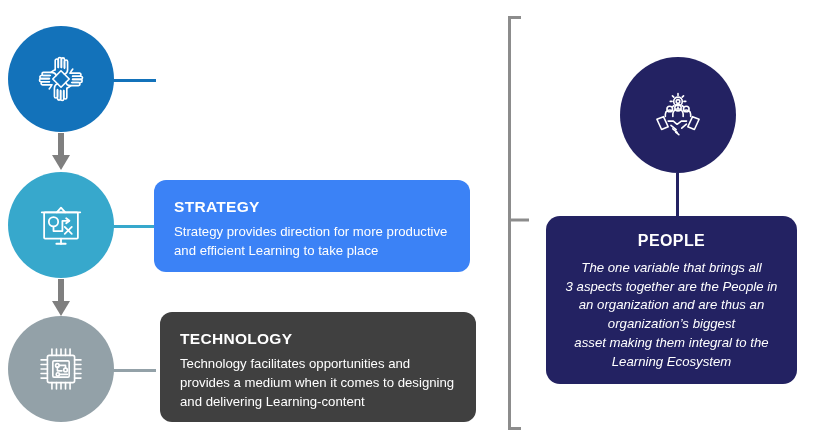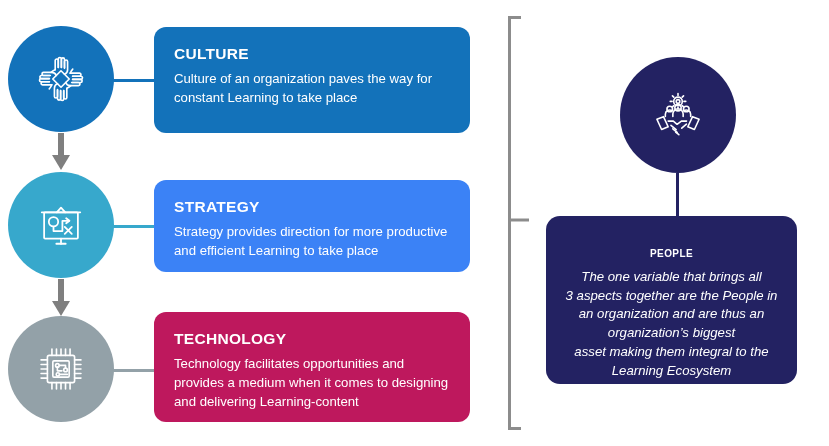--- a/index.html
+++ b/index.html
@@ -74,21 +74,21 @@
   }
   .card .card-body {
     font-size: 13.2px;
     line-height: 1.45;
     margin: 0;
     white-space: pre-line;
   }
 
   #card-culture    { left: 154px; top: 27px;  width: 316px; height: 106px; background: #1372BA; }
   #card-strategy   { left: 154px; top: 180px; width: 316px; height: 92px;  background: #3b82f6; }
-  #card-technology { left: 154px; top: 312px; width: 316px; height: 110px; background: #be185d; }
+  #card-technology { left: 160px; top: 312px; width: 316px; height: 110px; background: #404040; }
 
   
   #bracket {
     position: absolute;
     left: 499px;
     top: 16px;
     width: 32px;
     height: 414px;
   }
 
@@ -110,24 +110,24 @@
     width: 251px;
     height: 168px;
     background: #232262;
     border-radius: 14px;
     box-sizing: border-box;
     color: #ffffff;
     text-align: center;
     padding: 16px 14px 12px 14px;
   }
   #card-people .card-title {
-    font-size: 10px;
+    font-size: 16px;
     font-weight: bold;
     letter-spacing: 0.4px;
-    margin: 16px 0 9px 0;
+    margin: 0 0 9px 0;
   }
   #card-people .card-body {
     font-size: 13.2px;
     line-height: 1.42;
     margin: 0;
     white-space: pre-line;
     font-style: italic;
   }
 </style>
 </head>
@@ -163,24 +163,20 @@
         <path d="M20 34.8 h-8.6 a1.6 1.6 0 0 1 0-3.2 H20"></path>
         <path d="M20 31.6 h-8.2 a1.6 1.6 0 0 1 0-3.2 h8.7"></path>
         <path d="M21 28.4 h-7 a1.6 1.6 0 0 1 0-3.2 h8.5 c2.6 0 4 1.4 4.6 3.2"></path>
         <path d="M22.5 38 c-1 2.6-2.6 4.2-2.6 4.2"></path>
       </svg>
     </span>
   </div>
 
   <div class="connector" id="connector-culture"></div>
 
-  <div class="card" id="card-culture">
-    <p class="card-title">CULTURE</p>
-    <p class="card-body">Culture of an organization paves the way for constant Learning to take place</p>
-  </div>
 
   <span class="arrow-down" id="arrow-culture-strategy">
     <svg width="22" height="40" viewBox="0 0 22 40">
       <rect x="8" y="0" width="6" height="24" fill="#7F7F7F"></rect>
       <polygon points="2,22 20,22 11,37" fill="#7F7F7F"></polygon>
     </svg>
   </span>
 
   <div class="circle" id="circle-strategy">
     <span>

